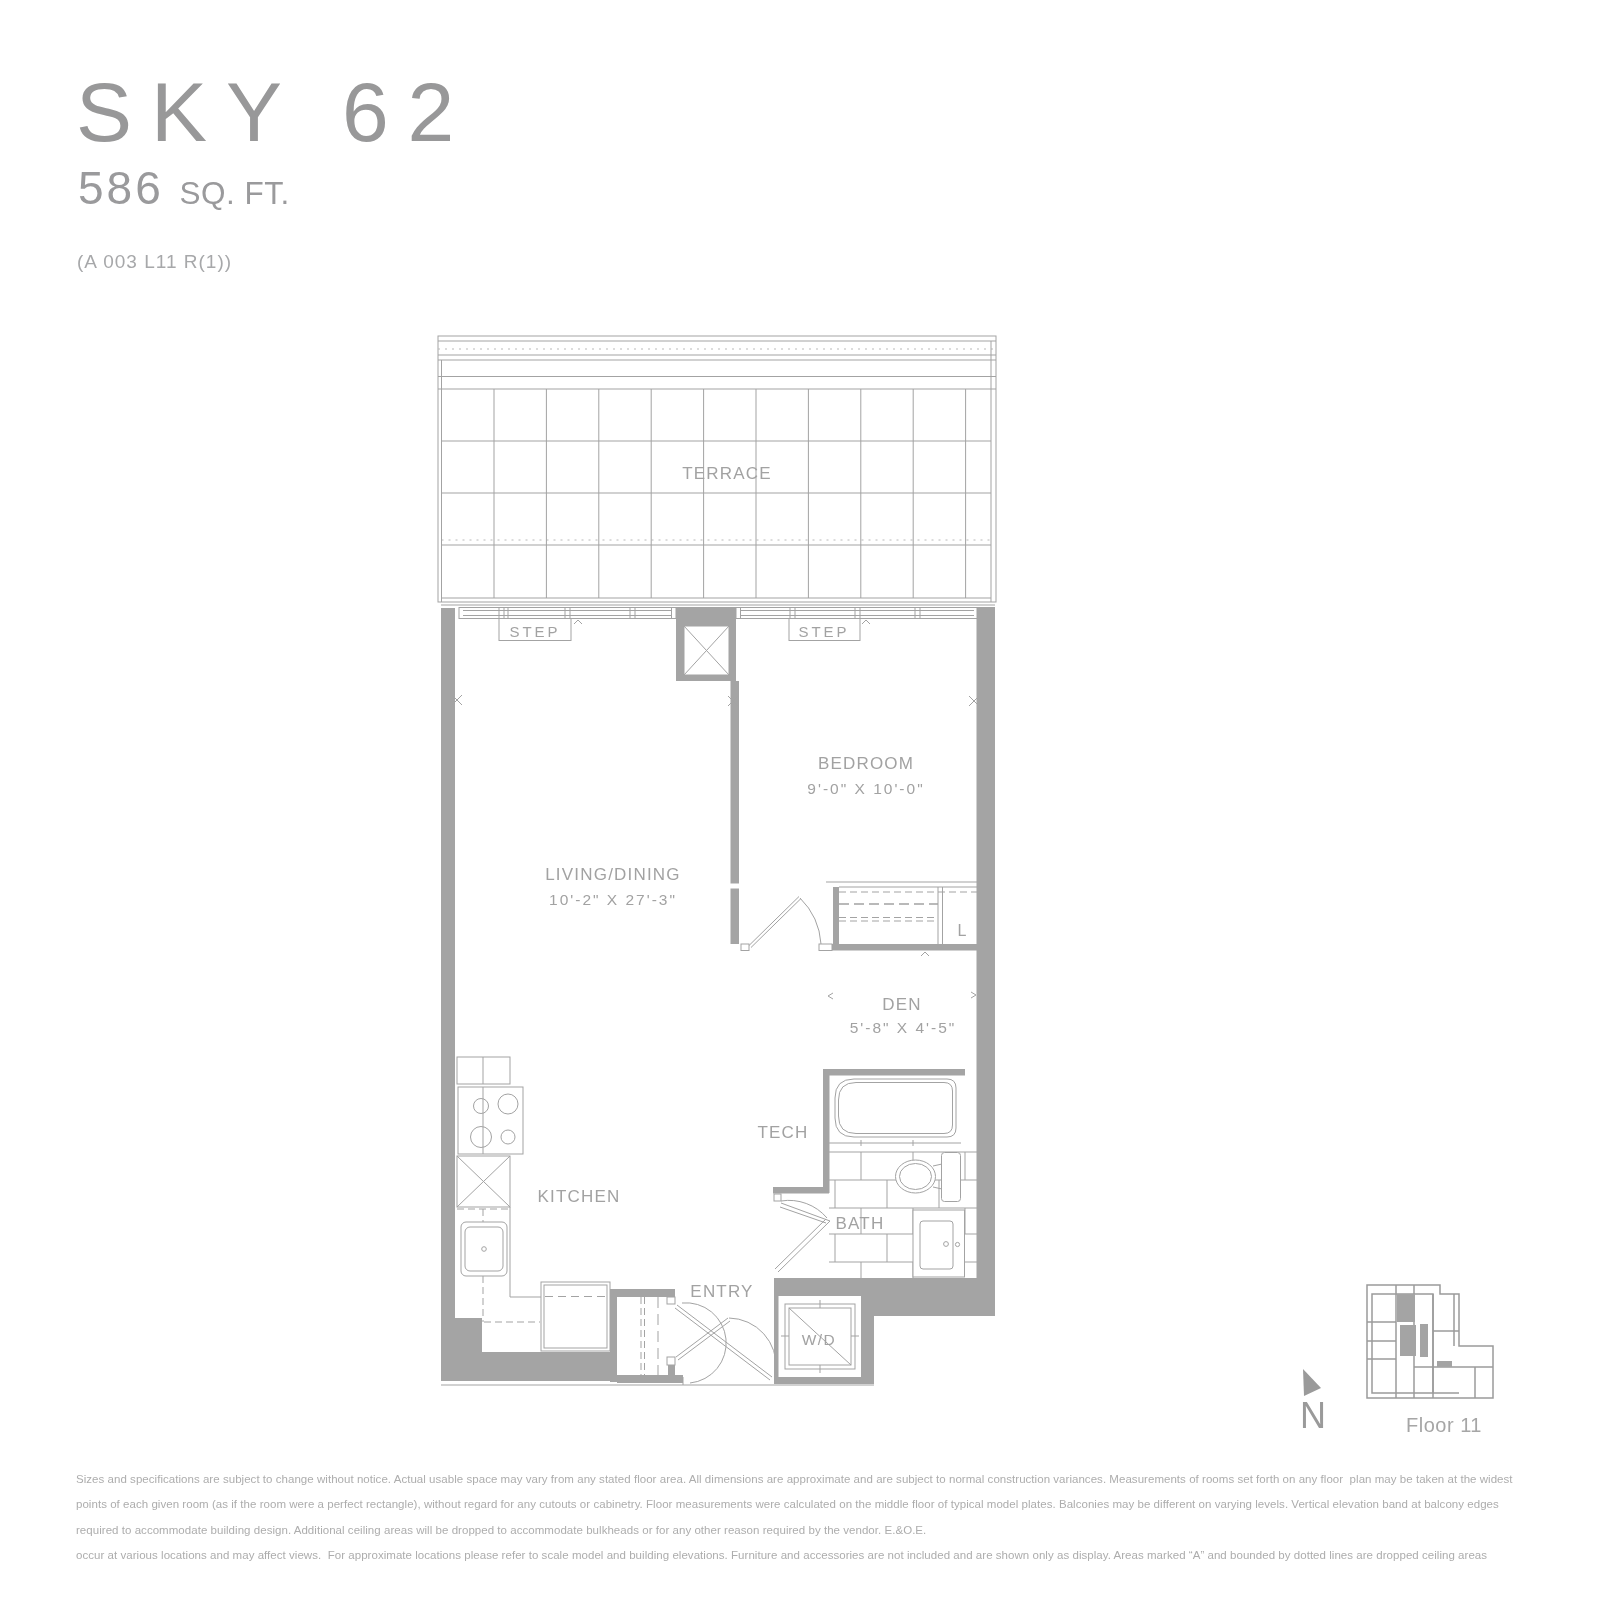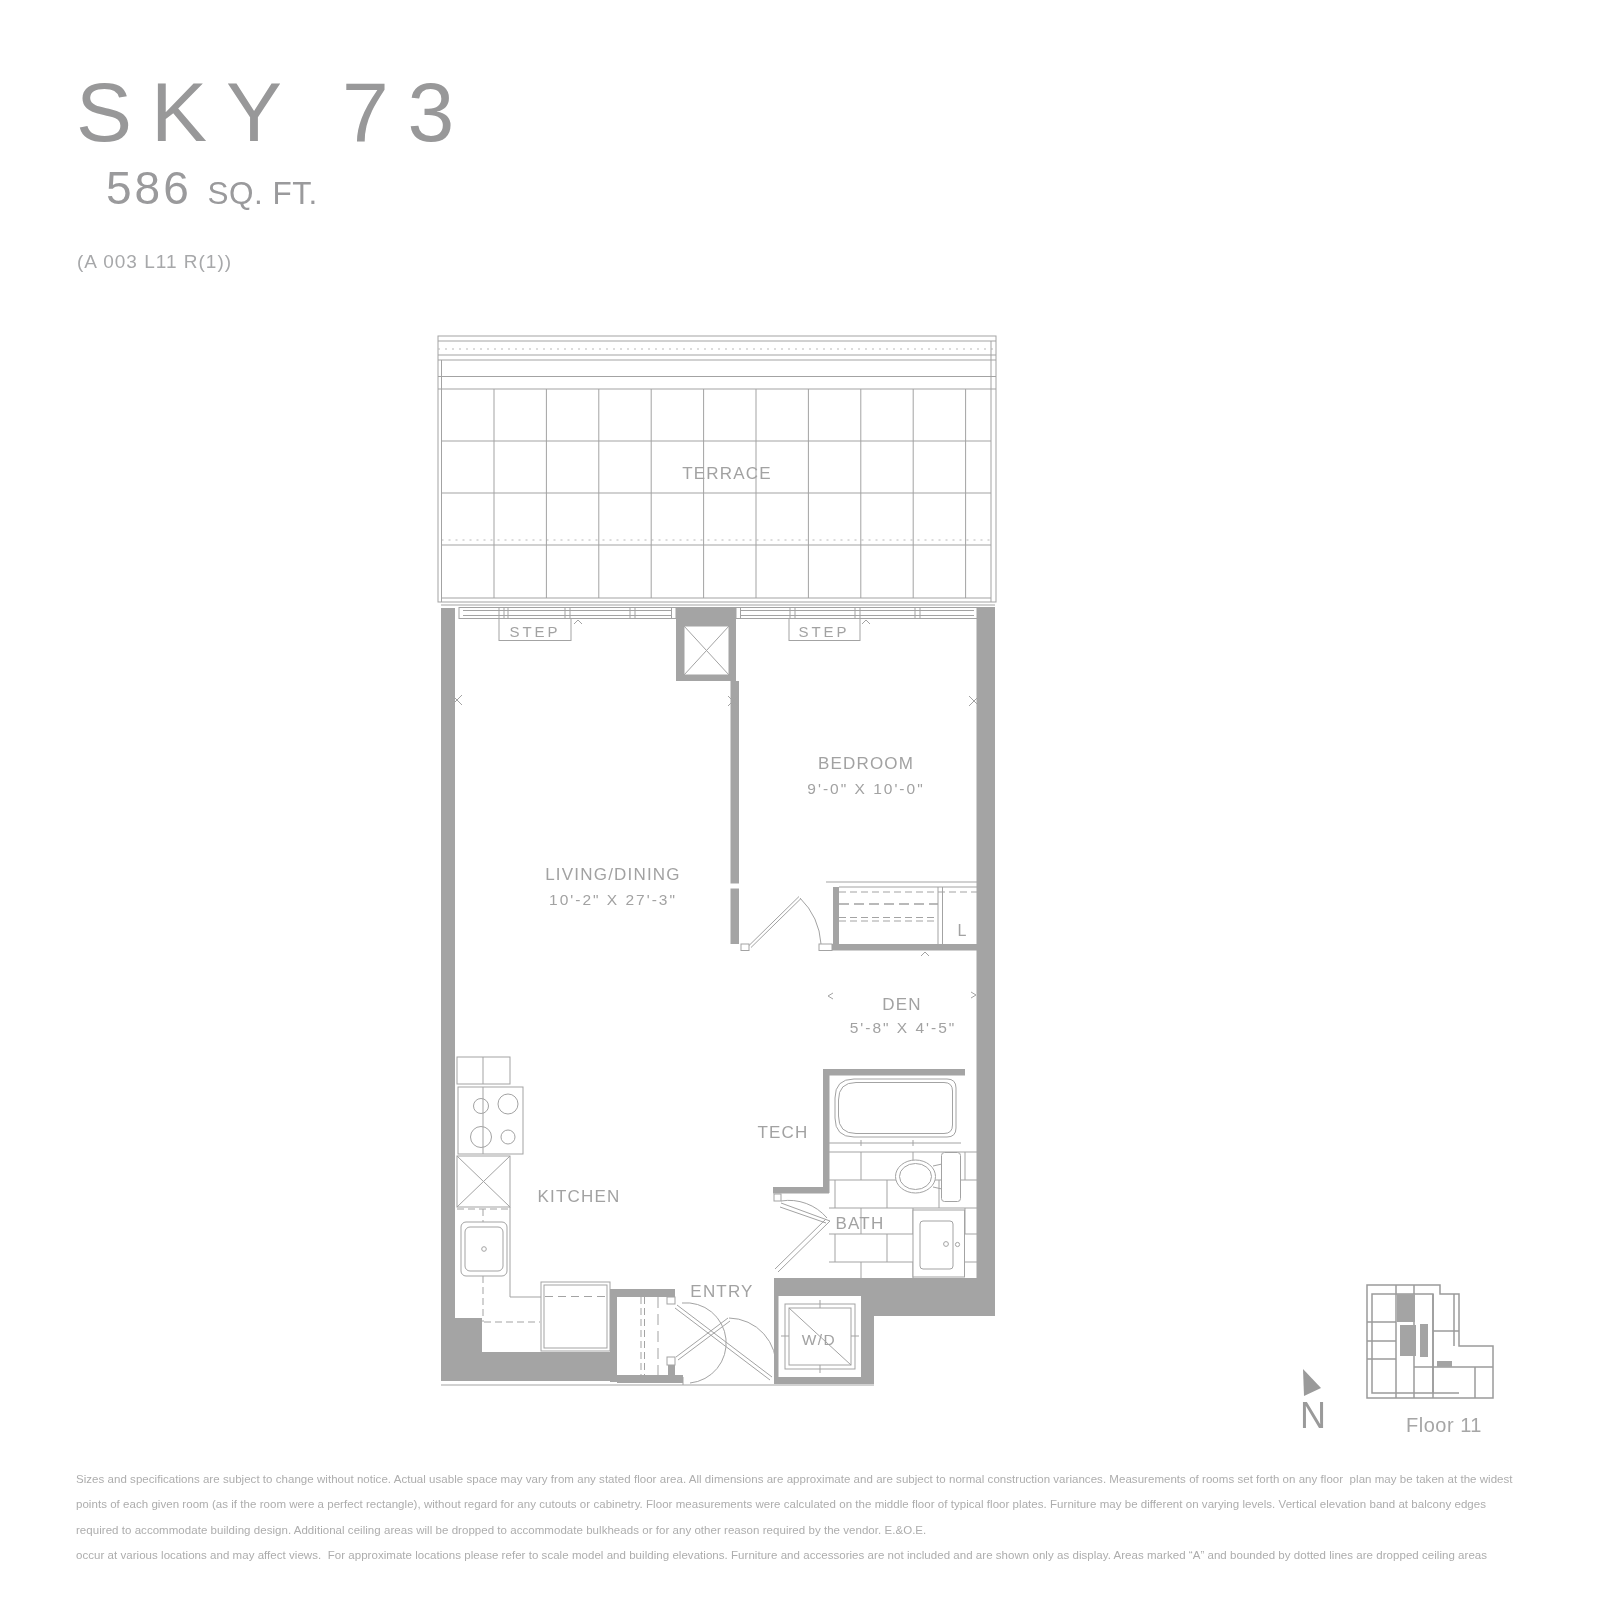--- a/index.html
+++ b/index.html
@@ -1,30 +1,30 @@
 <!DOCTYPE html>
 <html><head>
 <meta charset="utf-8">
 <style>
   html,body{margin:0;padding:0;background:#ffffff;}
   #page{position:relative;width:1600px;height:1600px;background:#fff;overflow:hidden;
         font-family:"Liberation Sans", sans-serif;}
   .hdr1{position:absolute;left:76px;top:64px;font-size:84px;color:#989899;letter-spacing:19px;}
-  .hdr2{position:absolute;left:78px;top:161px;font-size:46px;color:#9a9a9c;letter-spacing:3px;margin-left:28px;}
+  .hdr2{position:absolute;left:78px;top:161px;font-size:46px;color:#9a9a9c;letter-spacing:3px;}
   .hdr2 .sq{font-size:31.5px;letter-spacing:0.5px;}
   .hdr3{position:absolute;left:77px;top:214px;font-size:26px;color:#a2a3a5;letter-spacing:0.6px;}
   .hdr4{position:absolute;left:77px;top:251px;font-size:19px;color:#a7a8aa;letter-spacing:1px;}
   .disc{position:absolute;left:76px;top:1463px;font-size:11.5px;color:#adadad;letter-spacing:0.04px;line-height:17.3px;}
   .disc div{white-space:nowrap;margin-top:8px;}
 </style>
 </head>
 <body>
 <div id="page">
 
-  <div class="hdr1">SKY 73</div>
+  <div class="hdr1">SKY 62</div>
 
   <div class="hdr2">586 <span class="sq">SQ. FT.</span></div>
 
 
   <div class="hdr4">(A 003 L11 R(1))</div>
 
   <svg id="plan" width="1600" height="1600" viewBox="0 0 1600 1600" style="position:absolute;left:0;top:0" fill="none" stroke-linecap="butt">
   <g stroke="#a3a3a3" stroke-width="1">
 
     <g>
@@ -365,17 +365,17 @@
         <rect x="1420" y="1324" width="8" height="33"></rect>
         <rect x="1437" y="1361" width="15" height="6"></rect>
       </g>
       <text x="1444" y="1432" text-anchor="middle" font-size="20" letter-spacing="0.5" fill="#a6a6a6" stroke="none">Floor 11</text>
     </g>
   </g>
   </svg>
 
   <div class="disc">
     <div>Sizes and specifications are subject to change without notice. Actual usable space may vary from any stated floor area. All dimensions are approximate and are subject to normal construction variances. Measurements of rooms set forth on any floor&nbsp; plan may be taken at the widest</div>
-    <div>points of each given room (as if the room were a perfect rectangle), without regard for any cutouts or cabinetry. Floor measurements were calculated on the middle floor of typical floor plates. Furniture may be different on varying levels. Vertical elevation band at balcony edges</div>
+    <div>points of each given room (as if the room were a perfect rectangle), without regard for any cutouts or cabinetry. Floor measurements were calculated on the middle floor of typical model plates. Balconies may be different on varying levels. Vertical elevation band at balcony edges</div>
     <div>required to accommodate building design. Additional ceiling areas will be dropped to accommodate bulkheads or for any other reason required by the vendor. E.&amp;O.E.</div>
     <div>occur at various locations and may affect views.&nbsp; For approximate locations please refer to scale model and building elevations. Furniture and accessories are not included and are shown only as display. Areas marked “A” and bounded by dotted lines are dropped ceiling areas</div>
   </div>
 </div>
 
 </body></html>

